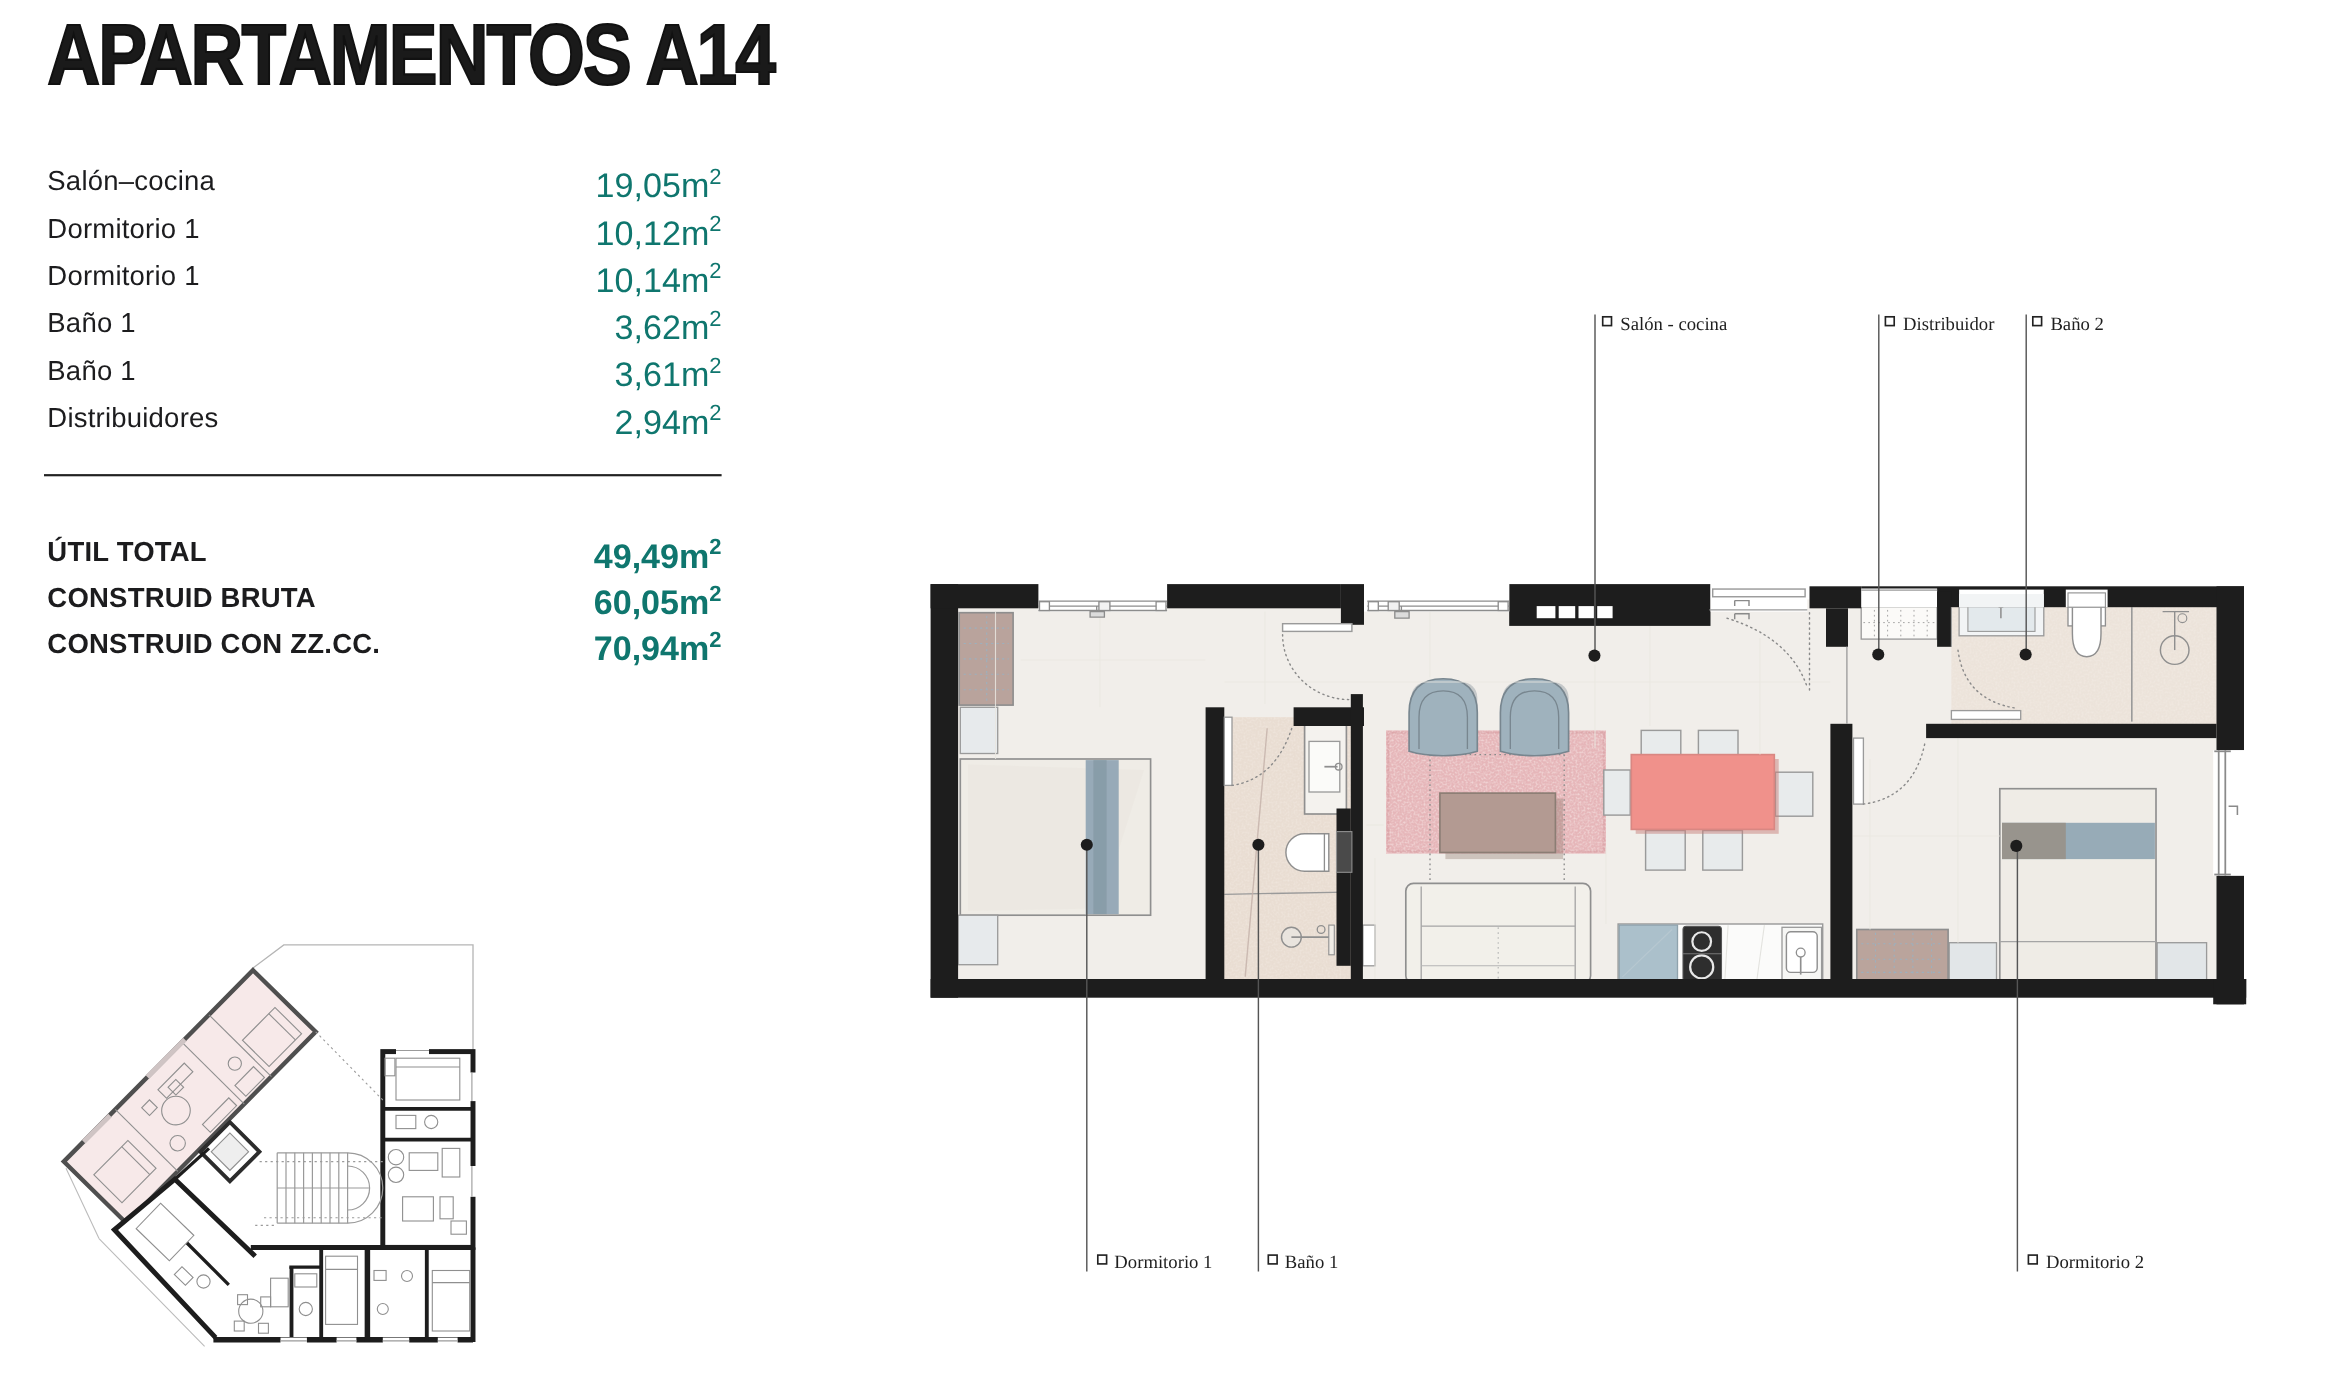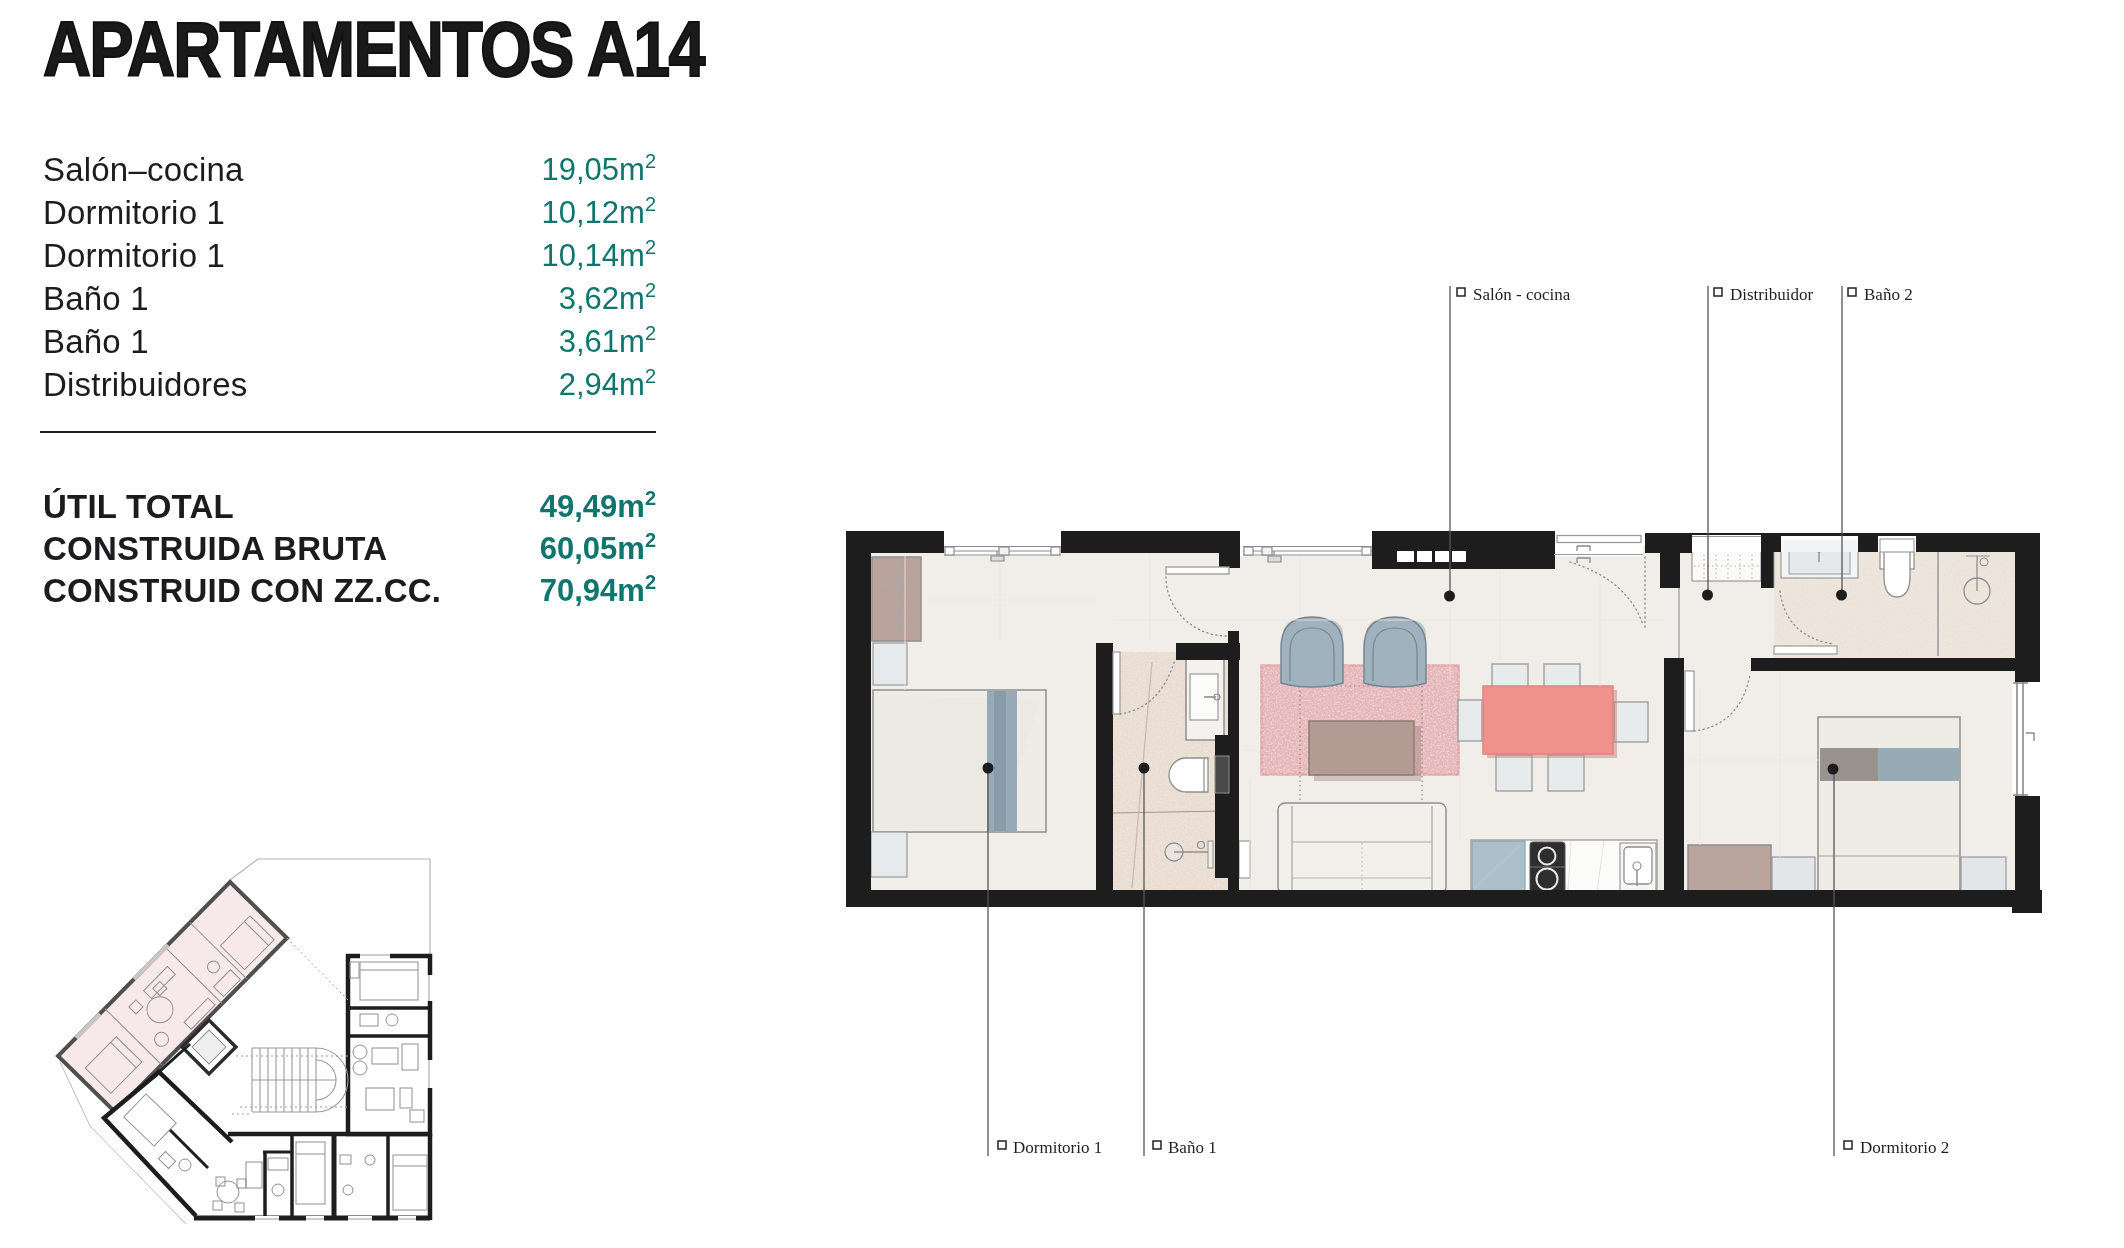--- a/index.html
+++ b/index.html
@@ -1,18 +1,18 @@
 <!DOCTYPE html>
 <html><head>
 <meta charset="utf-8">
 <style>
   html,body{margin:0;padding:0;background:#ffffff;width:2124px;height:1248px;overflow:hidden;}
   body{font-family:"Liberation Sans", sans-serif;color:#1a1a1a;position:relative;}
   .abs{position:absolute;}
-  .row-name{position:absolute;left:43px;font-size:33px;letter-spacing:0.2px;color:#1c1c1e;}
+  .row-name{position:absolute;left:43px;font-size:25px;letter-spacing:0.2px;color:#1c1c1e;}
   .row-val{position:absolute;font-size:31px;color:#0f766e;text-align:right;right:1468px;}
   sup.m2{font-size:20px;position:relative;top:-1px;}
   .bold{font-weight:bold;margin-top:26px;}
 </style>
 </head>
 <body>
 
 <div class="abs" id="title" style="left:43px;top:4px;font-size:78px;font-weight:bold;letter-spacing:-2px;-webkit-text-stroke:2px #111;white-space:nowrap;transform:scaleX(0.852);transform-origin:0 50%;">APARTAMENTOS A14</div>
 
 <div id="table">
@@ -36,21 +36,21 @@
     <div class="row-val" style="top:366px;">2,94m<sup class="m2">2</sup></div>
 </div>
 
 <div class="abs" style="left:40px;top:431px;width:616px;height:2px;background:#222;"></div>
 
 <div id="totals">
 
 <div class="row-name bold" style="top:462px;">ÚTIL TOTAL</div>
     <div class="row-val bold" style="top:462px;">49,49m<sup class="m2">2</sup></div>
 
-<div class="row-name bold" style="top:504px;">CONSTRUIDA BRUTA</div>
+<div class="row-name bold" style="top:504px;">CONSTRUID BRUTA</div>
     <div class="row-val bold" style="top:504px;">60,05m<sup class="m2">2</sup></div>
 
 <div class="row-name bold" style="top:546px;">CONSTRUID CON ZZ.CC.</div>
     <div class="row-val bold" style="top:546px;">70,94m<sup class="m2">2</sup></div>
 </div>
 
 <svg class="abs" style="left:0;top:0;" width="2124" height="1248" viewBox="0 0 2124 1248">
 <defs>
 <filter id="speck" x="0" y="0" width="100%" height="100%">
 <feTurbulence type="fractalNoise" baseFrequency="0.55" numOctaves="2" seed="7" result="n"></feTurbulence>

